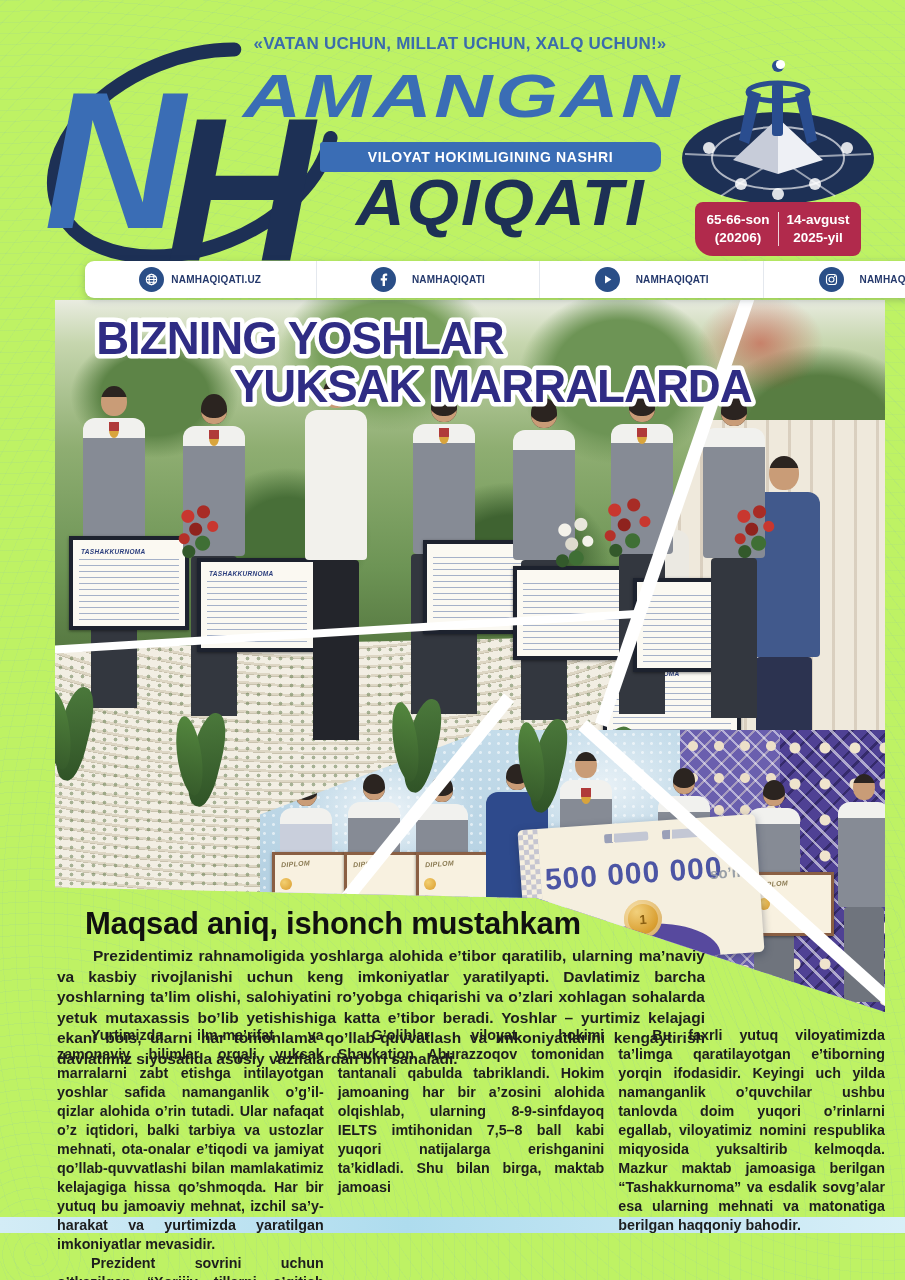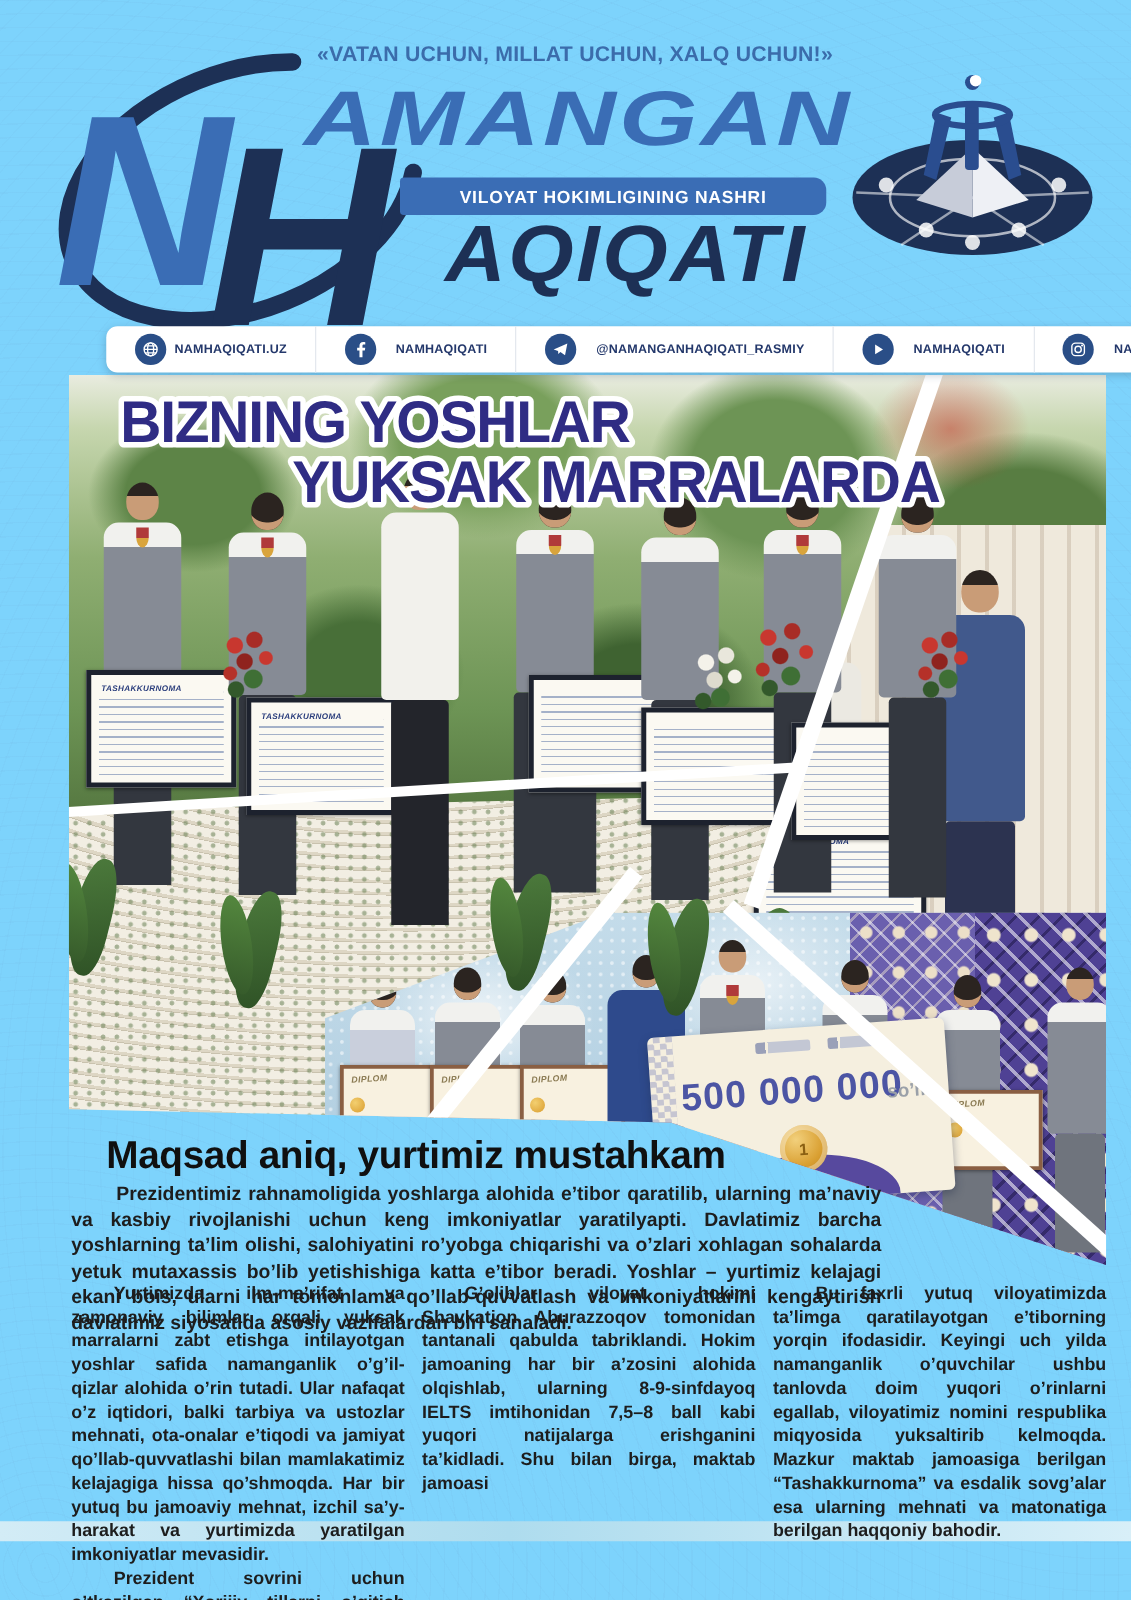--- a/index.html
+++ b/index.html
@@ -1,16 +1,16 @@
 <!DOCTYPE html>
 <html><head>
 <meta charset="utf-8">
 <style>
   html,body{margin:0;padding:0;background:#fff;}
-  .page{position:relative;width:905px;height:1280px;overflow:hidden;background:#7dd3fc;
+  .page{position:relative;width:905px;height:1280px;overflow:hidden;background:#bef264;
         font-family:"Liberation Sans",sans-serif;}
   .page::after{content:"";position:absolute;inset:0;pointer-events:none;z-index:0;
     background:
       repeating-radial-gradient(circle at 4% 98%, rgba(110,165,210,.09) 0 1px, transparent 1px 11px),
       repeating-radial-gradient(circle at 98% 72%, rgba(110,165,210,.07) 0 1px, transparent 1px 13px);}
   
   .slogan{position:absolute;left:250px;top:34px;width:420px;text-align:center;z-index:3;
     font-size:17px;font-weight:800;color:#3b6cab;letter-spacing:.2px;}
   .nh-mark{position:absolute;left:28px;top:38px;width:322px;height:228px;z-index:2;}
   .mk-n{font:italic 700 195px "Liberation Sans",sans-serif;fill:#3a6db5;}
@@ -212,20 +212,31 @@
     <g fill="#2a4d8f">
       <rect x="101" y="28" width="11" height="52" rx="3"></rect>
       <path d="M78,34 L90,38 L78,88 L68,84 Z"></path>
       <path d="M136,34 L124,38 L136,88 L146,84 Z"></path>
     </g>
     <ellipse cx="107" cy="36" rx="30" ry="9" fill="none" stroke="#2a4d8f" stroke-width="5"></ellipse>
     <circle cx="107" cy="10" r="6" fill="#2a4d8f"></circle>
     <circle cx="109.5" cy="8.5" r="4.6" fill="#fff"></circle>
   </svg>
 
+  <div class="issue-box">
+    <div class="issue-cell">
+      <span>65-66-son</span><br>
+      <span>(20206)</span>
+    </div>
+    <div class="issue-divider"></div>
+    <div class="issue-cell">
+      <span>14-avgust</span><br>
+      <span>2025-yil</span>
+    </div>
+  </div>
 
   <div class="social-bar">
     <div class="social-item">
       <span class="sicon">
         <svg viewBox="0 0 14 14" fill="none" stroke="#fff" stroke-width="1.2">
           <circle cx="7" cy="7" r="5.6"></circle>
             <ellipse cx="7" cy="7" rx="2.6" ry="5.6"></ellipse>
           <line x1="1.4" y1="7" x2="12.6" y2="7"></line>
             <line x1="2" y1="4" x2="12" y2="4"></line>
             <line x1="2" y1="10" x2="12" y2="10"></line>
@@ -237,28 +248,20 @@
       <span class="sicon">
         <svg viewBox="0 0 14 14">
             <path d="M8.6,14 L8.6,8 L10.6,8 L11,5.6 L8.6,5.6 L8.6,4.1 C8.6,3.3 9,2.9 9.9,2.9 L11,2.9 L11,0.8 C10.6,0.7 9.8,0.6 9.2,0.6 C7.2,0.6 6,1.8 6,3.9 L6,5.6 L4,5.6 L4,8 L6,8 L6,14 Z" fill="#fff"></path>
           </svg>
         </span>
       <span class="slabel">NAMHAQIQATI</span>
     </div>
     <div class="social-item">
       <span class="sicon">
         <svg viewBox="0 0 14 14">
-            <path d="M1,7 L12.8,2 L10.8,12 L6.8,9.2 L5,11 L4.8,8.4 Z" fill="#fff"></path>
-          </svg>
-        </span>
-      <span class="slabel">@NAMANGANHAQIQATI_RASMIY</span>
-    </div>
-    <div class="social-item">
-      <span class="sicon">
-        <svg viewBox="0 0 14 14">
             <path d="M4.4,2.8 L11.2,7 L4.4,11.2 Z" fill="#fff"></path>
           </svg>
         </span>
       <span class="slabel">NAMHAQIQATI</span>
     </div>
     <div class="social-item">
       <span class="sicon">
         <svg viewBox="0 0 14 14" fill="none" stroke="#fff" stroke-width="1.2">
           <rect x="1.6" y="1.6" width="10.8" height="10.8" rx="3"></rect>
           <circle cx="7" cy="7" r="2.7"></circle>
@@ -425,21 +428,21 @@
     <div class="seam seamD"></div>
 
     <svg class="headline-svg" viewBox="0 0 724 114">
       <g transform="scale(.97,1)">
         <text class="hl" x="28" y="52">BIZNING YOSHLAR</text>
         <text class="hl" x="170" y="100">YUKSAK MARRALARDA</text>
       </g>
     </svg>
   </div>
 
-  <h2 class="article-h">Maqsad aniq, yurtimiz mustahkam</h2>
+  <h2 class="article-h">Maqsad aniq, ishonch mustahkam</h2>
   <p class="intro">Prezidentimiz rahnamoligida yoshlarga alohida e’tibor qaratilib, ularning ma’naviy va kasbiy rivojlanishi uchun keng imkoniyatlar yaratilyapti. Davlatimiz barcha yoshlarning ta’lim olishi, salohiyatini ro’yobga chiqarishi va o’zlari xohlagan sohalarda yetuk mutaxassis bo’lib yetishishiga katta e’tibor beradi. Yoshlar – yurtimiz kelajagi ekani bois, ularni har tomonlama qo’llab-quvvatlash va imkoniyatlarini kengaytirish davlatimiz siyosatida asosiy vazifalardan biri sanaladi.</p>
   <div class="cols">
     <div class="col">
       <p class="ind">Yurtimizda ilm-ma’rifat va zamonaviy bilimlar orqali yuksak marralarni zabt etishga intilayotgan yoshlar safida namanganlik o’g’il-qizlar alohida o’rin tutadi. Ular nafaqat o’z iqtidori, balki tarbiya va ustozlar mehnati, ota-onalar e’tiqodi va jamiyat qo’llab-quvvatlashi bilan mamlakatimiz kelajagiga hissa qo’shmoqda. Har bir yutuq bu jamoaviy mehnat, izchil sa’y-harakat va yurtimizda yaratilgan imkoniyatlar mevasidir.</p>
       <p class="ind">Prezident sovrini uchun o’tkazilgan “Xorijiy tillarni o’qitish bo’yicha eng yaxshi maktab” tanlovining Respublika</p>
     </div>
     <div class="col">
       <p class="ind">G’oliblar viloyat hokimi Shavkatjon Aburazzoqov tomonidan tantanali qabulda tabriklandi. Hokim jamoaning har bir a’zosini alohida olqishlab, ularning 8-9-sinfdayoq IELTS imtihonidan 7,5–8 ball kabi yuqori natijalarga erishganini ta’kidladi. Shu bilan birga, maktab jamoasi</p>
     </div>
     <div class="col">

